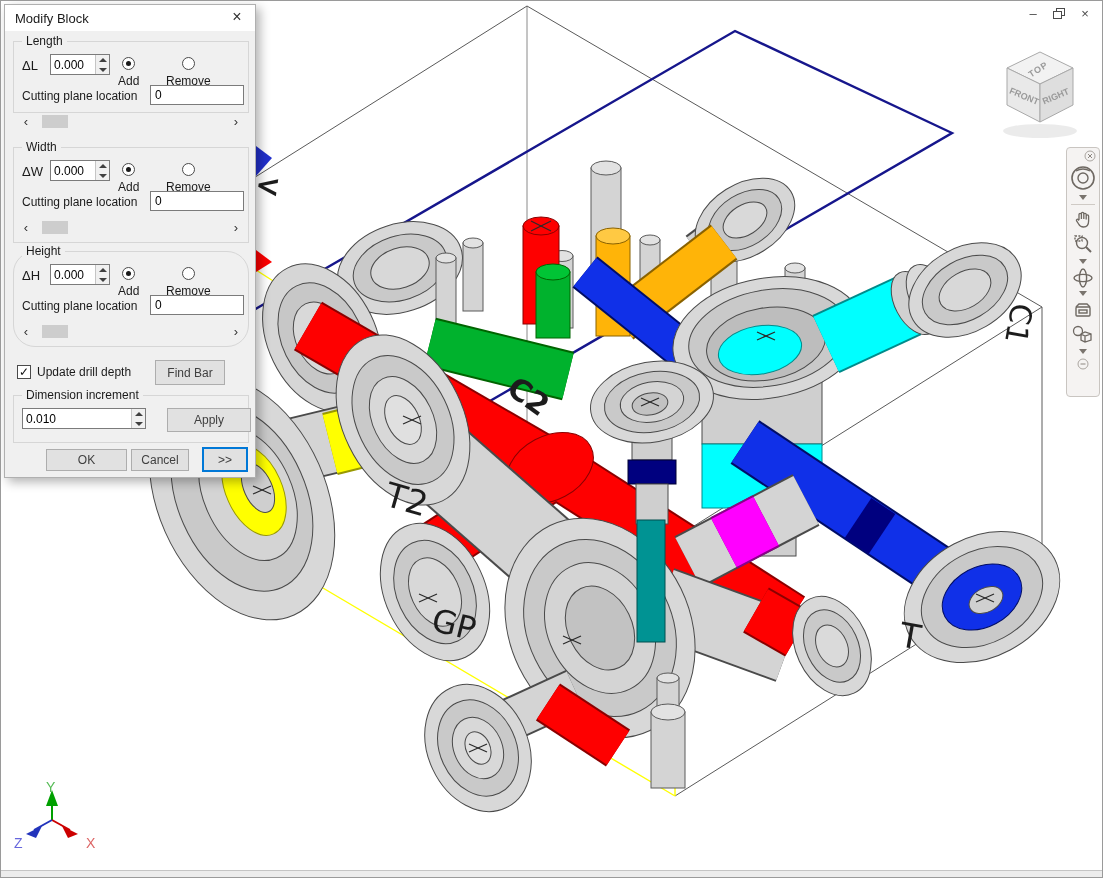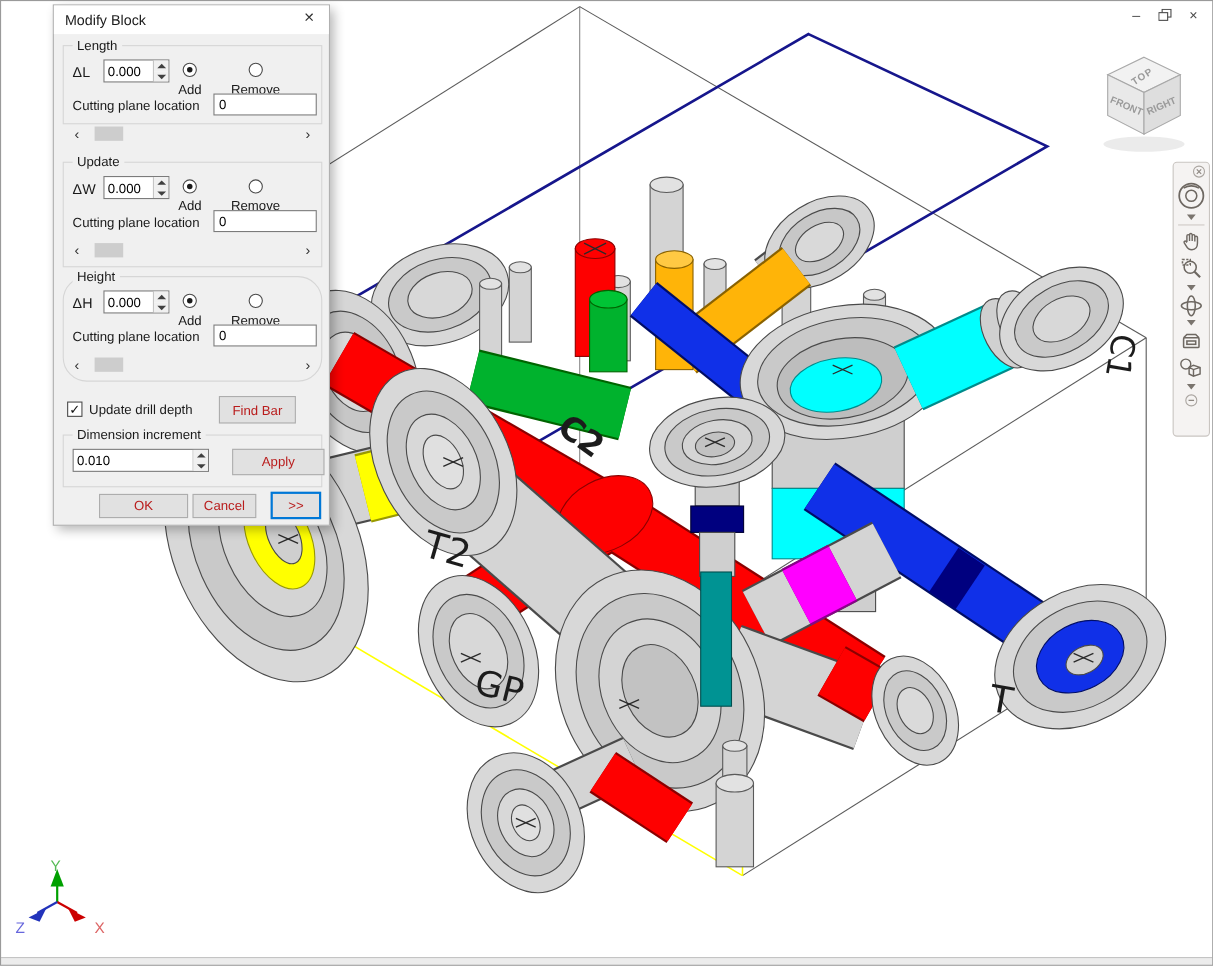--- a/index.html
+++ b/index.html
@@ -13,21 +13,21 @@
   text.cadlabel { fill:#1c1c1c; font-family:"DejaVu Sans", sans-serif; }
 
   
   .winctl { position:absolute; top:6px; right:10px; display:flex; gap:10px; z-index:60; color:#4a4a4a; }
   .winctl .wbtn { width:16px; height:16px; display:flex; align-items:center; justify-content:center;
      font-size:13px; line-height:16px; cursor:default; }
 
   
   .dialog { position:absolute; left:4px; top:4px; width:252px; height:474px;
      background:#f0f0f0; border:1px solid #b0b0b0; box-shadow:4px 4px 10px rgba(0,0,0,.30);
-     z-index:30; font-size:12px; color:#1a1a1a;margin-left:44px; }
+     z-index:30; font-size:12px; color:#1a1a1a; }
   .dlg-title { position:absolute; left:0; top:0; right:0; height:26px; background:#ffffff; }
   .dlg-title .t { position:absolute; left:10px; top:6px; font-size:13px; }
   .dlg-close { position:absolute; right:9px; top:3px; font-size:16px; color:#333; width:18px; text-align:center; }
   .group { position:absolute; left:8px; width:236px; border:1px solid #d6d6d6; }
   .group > .glabel { position:absolute; top:-8px; left:8px; background:#f0f0f0; padding:0 4px; font-size:12px; }
   .g-len { top:36px;  height:72px; }
   .g-wid { top:142px; height:96px; }
   .g-hgt { top:246px; height:96px;border-radius:22px; }
   .dlabel { position:absolute; left:8px; top:16px; font-size:13px; }
   .spin { position:absolute; left:36px; top:12px; width:60px; height:21px; background:#fff; border:1px solid #7b7b7b; }
@@ -46,21 +46,21 @@
   .cutlabel { position:absolute; left:8px; top:47px; font-size:12px; }
   .cutbox { position:absolute; left:136px; top:43px; width:94px; height:20px; background:#fff; border:1px solid #7b7b7b; }
   .cutbox input { width:100%; height:18px; border:0; font-size:12px; padding-left:4px; font-family:"Liberation Sans",sans-serif; background:transparent; }
   .sbar { position:absolute; left:6px; right:6px; top:72px; height:16px; }
   .sbar .arr { position:absolute; top:0; width:12px; height:16px; font-size:13px; color:#333; text-align:center; line-height:15px; }
   .sbar .al { left:0; } .sbar .ar { right:0; }
   .sbar .thumb { position:absolute; left:22px; top:1px; width:26px; height:13px; background:#cdcdcd; }
   .chkrow { position:absolute; left:12px; top:360px; display:flex; align-items:center; gap:6px; }
   .chk { width:14px; height:14px; background:#fff; border:1px solid #4a4a4a; font-size:12px; line-height:13px; text-align:center; color:#111; }
   .btn { position:absolute; background:#e1e1e1; border:1px solid #adadad; font-size:12px; text-align:center;
-     font-family:"Liberation Sans",sans-serif; color:#b91c1c; display:flex; align-items:center; justify-content:center; }
+     font-family:"Liberation Sans",sans-serif; color:#404040; display:flex; align-items:center; justify-content:center; }
   .b-find { left:150px; top:355px; width:70px; height:25px; }
   .g-dim { top:390px; height:48px;padding-left:17px; }
   .spin-lg { position:absolute; left:8px; top:12px; width:124px; height:21px; background:#fff; border:1px solid #7b7b7b; }
   .spin-lg input { position:absolute; left:0; top:0; width:106px; height:19px; border:0; font-size:12px; padding-left:3px;
      font-family:"Liberation Sans",sans-serif; background:transparent; }
   .spin-lg .btns { position:absolute; right:0; top:0; width:14px; height:19px; border-left:1px solid #c5c5c5; display:flex; flex-direction:column; }
   .spin-lg .btns div { flex:1; background:#f0f0f0; position:relative; }
   .spin-lg .btns div.up::after, .spin-lg .btns div.dn::after { content:""; position:absolute; left:3px;
      border-left:4px solid transparent; border-right:4px solid transparent; }
   .spin-lg .btns div.up::after { top:3px; border-bottom:4px solid #404040; }
@@ -391,21 +391,21 @@
     <span class="cutlabel">Cutting plane location</span>
     <span class="cutbox"><input value="0" style=""></span>
     <span class="sbar">
       <span class="arr al">‹</span>
       <span class="thumb"></span>
       <span class="arr ar">›</span>
     </span>
   </div>
 
   <div class="group g-wid">
-    <span class="glabel">Update</span>
+    <span class="glabel">Width</span>
     <span class="dlabel">ΔW</span>
     <span class="spin">
       <input value="0.000" style="">
       <span class="btns">
           <div class="up"></div>
           <div class="dn"></div>
         </span>
     </span>
     <span class="radio sel r-add">
         <span class="rb"></span>

